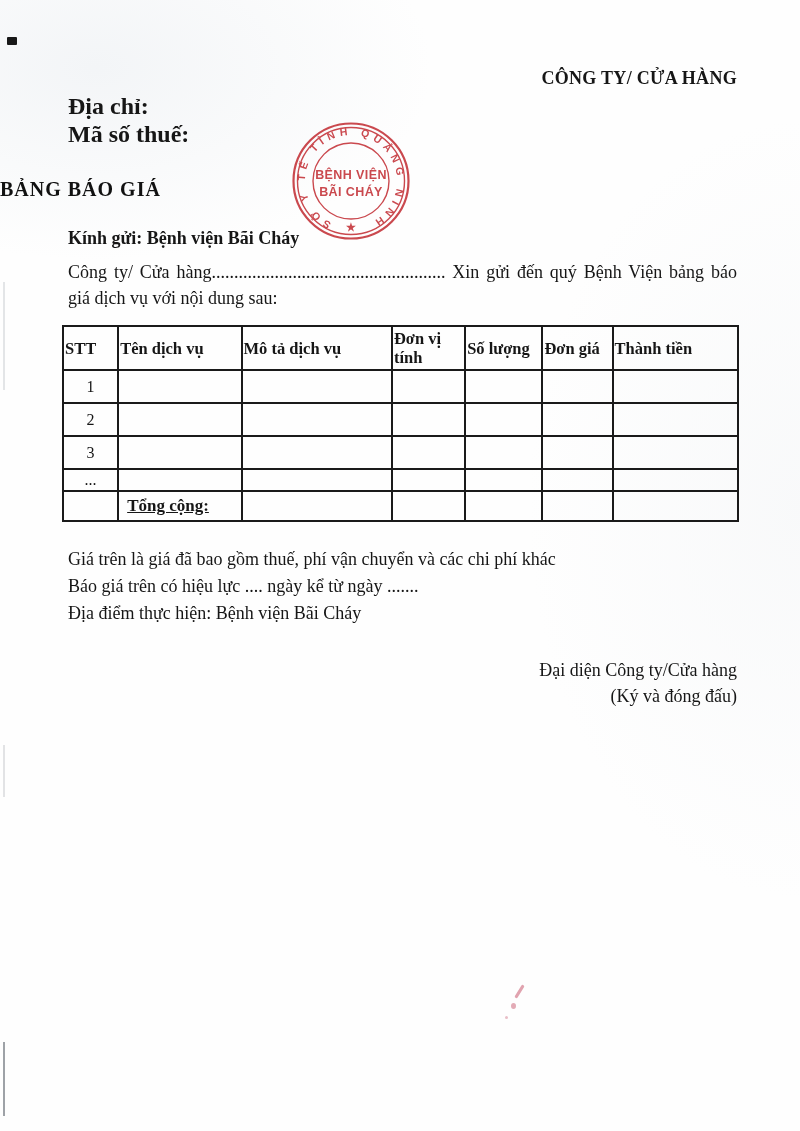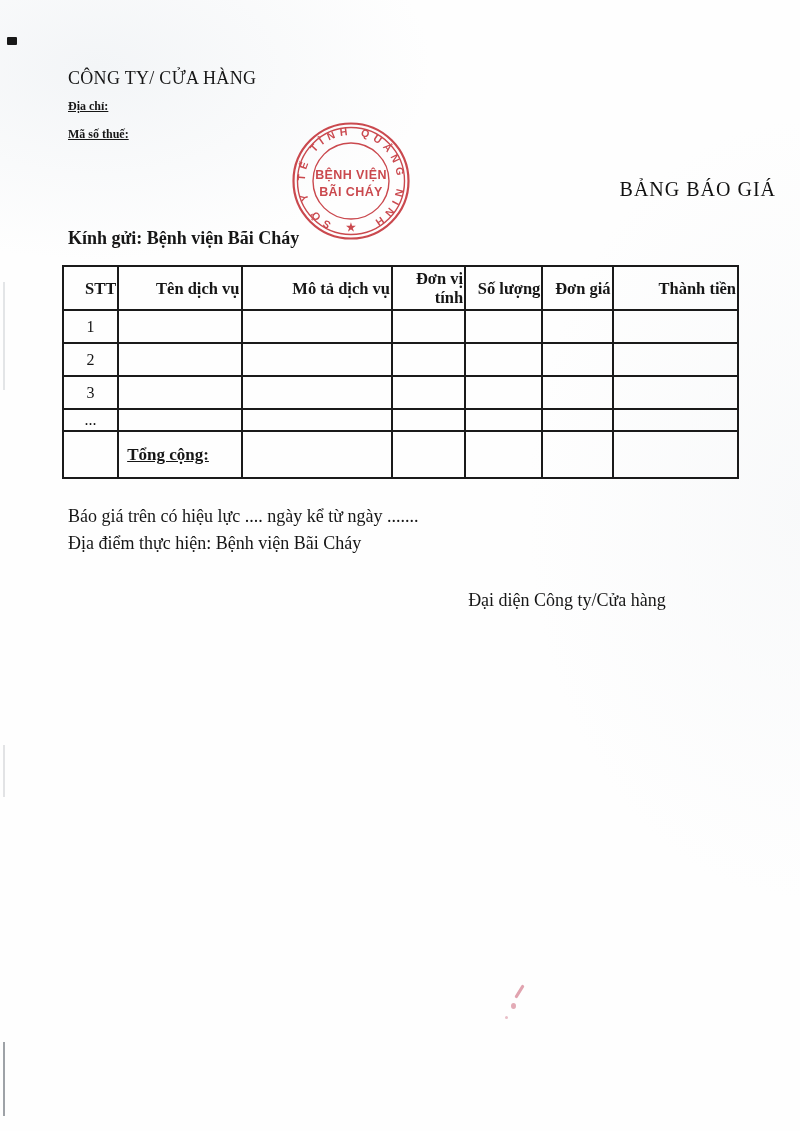--- a/index.html
+++ b/index.html
@@ -11,67 +11,67 @@
     margin: 0 auto;
     background:
       radial-gradient(ellipse 560px 320px at 12% 6%, rgba(222,228,234,0.35) 0%, rgba(255,255,255,0) 60%),
       radial-gradient(ellipse 420px 600px at 100% 45%, rgba(228,232,236,0.22) 0%, rgba(255,255,255,0) 65%),
       #fefefe;
     overflow: hidden;
   }
   .content { position: relative; padding: 66px 63px 0 68px; z-index: 2; }
 
   
-  .company-title { font-size: 18px; font-weight: normal; line-height: 24px; letter-spacing: 0.3px; }
-  .hdr-line { font-size: 12px; font-weight: bold; line-height: 24px; margin-top: 4px; text-decoration: underline; }
+  .company-title { font-size: 18px; font-weight: bold; line-height: 24px; letter-spacing: 0.3px; text-align: right; }
+  .hdr-line { font-size: 24px; font-weight: bold; line-height: 24px; margin-top: 4px; }
 
   
   .stamp { position: absolute; left: 289px; top: 119px; width: 124px; height: 124px; z-index: 1; opacity: 0.92; }
   .stamp text { font-family: "Liberation Sans", sans-serif; font-weight: bold; }
 
   
   .doc-title {
     position: absolute; top: 178px; left: 0; width: 776px;
-    text-align: right; font-size: 20px; font-weight: normal; letter-spacing: 1px;
+    text-align: left; font-size: 20px; font-weight: bold; letter-spacing: 1px;
     z-index: 3; color: #111;
   }
 
   .recipient { font-size: 18px; font-weight: bold; margin-top: 80px; line-height: 25px; }
   .para { font-size: 18px; line-height: 26px; margin-top: 8px; text-align: justify; }
   .para + .para { margin-top: 5px; }
 
   
   table.quote {
     border-collapse: collapse; table-layout: fixed;
     width: 677px; margin: 14px 0 0 -6px;
     border: 2.5px solid #121212;
   }
   .quote th, .quote td { border: 2px solid #1a1a1a; overflow: hidden; }
   .quote th {
-    font-size: 16.5px; font-weight: bold; text-align: right; vertical-align: middle;
+    font-size: 16.5px; font-weight: bold; text-align: left; vertical-align: middle;
     padding: 2px 1px; line-height: 19px;
   }
   .quote thead tr { height: 40px; }
   .quote tbody tr { height: 33px; }
   .quote tbody tr.row-dots { height: 22px; }
-  .quote tbody tr.row-total { height: 47px; }
+  .quote tbody tr.row-total { height: 30px; }
   .quote td.stt { text-align: center; vertical-align: middle; font-size: 16px; }
   .quote td.total-label {
     font-size: 17px; font-weight: bold; text-decoration: underline;
     padding-left: 8px; vertical-align: middle;
   }
   .col1 { width: 55px; } .col2 { width: 123px; } .col3 { width: 150px; }
   .col4 { width: 73px; } .col5 { width: 77px; } .col6 { width: 70px; } .col7 { width: 125px; }
 
   
   .notes { margin-top: 24px; }
   .notes p { font-size: 18px; line-height: 27px; }
 
   
-  .signature { width: 340px; margin: 30px 0 0 auto; text-align: center; }
+  .signature { width: 340px; margin: 30px 0 0 auto; text-align: right; }
   .signature p { font-size: 18px; line-height: 26px; }
 
   
   .artifact { position: absolute; z-index: 4; }
   .black-mark { left: 7px; top: 37px; width: 10px; height: 8px; background: #181818; border-radius: 1px; }
   .edge-line-bottom { left: 3px; top: 1042px; width: 2px; height: 74px; background: #8d9298; opacity: 0.85; }
   .edge-line-mid { left: 3px; top: 282px; width: 2px; height: 108px; background: #a7acb2; opacity: 0.3; }
   .edge-line-low { left: 3px; top: 745px; width: 2px; height: 52px; background: #a7acb2; opacity: 0.32; }
   .red-speck-1 { left: 518px; top: 984px; width: 3px; height: 15px; background: rgba(196,72,96,0.5); transform: rotate(32deg); border-radius: 2px; }
   .red-speck-2 { left: 511px; top: 1003px; width: 5px; height: 6px; background: rgba(196,72,96,0.45); border-radius: 50%; }
@@ -106,20 +106,21 @@
   </svg>
 
   <div class="doc-title">BẢNG BÁO GIÁ</div>
 
   <div class="content">
     <div class="company-title">CÔNG TY/ CỬA HÀNG</div>
     <div class="hdr-line">Địa chỉ:</div>
     <div class="hdr-line">Mã số thuế:</div>
 
     <p class="recipient">Kính gửi: Bệnh viện Bãi Cháy</p>
+    <p class="para">Công ty/ Cửa hàng.................................................... Xin gửi đến quý Bệnh Viện bảng báo giá dịch vụ với nội dung sau:</p>
 
     <table class="quote">
       <colgroup>
         <col class="col1">
           <col class="col2">
           <col class="col3">
           <col class="col4">
         <col class="col5">
           <col class="col6">
           <col class="col7">
@@ -178,22 +179,24 @@
           <td></td>
           <td></td>
           <td></td>
           <td></td>
           <td></td>
         </tr>
       </tbody>
     </table>
 
     <div class="notes">
+      <p>Giá trên là giá đã bao gồm thuế, phí vận chuyển và các chi phí khác</p>
       <p>Báo giá trên có hiệu lực .... ngày kể từ ngày .......</p>
       <p>Địa điểm thực hiện: Bệnh viện Bãi Cháy</p>
     </div>
 
     <div class="signature">
       <p>Đại diện Công ty/Cửa hàng</p>
+      <p>(Ký và đóng đấu)</p>
     </div>
   </div>
 
 </div>
 
 </body></html>

